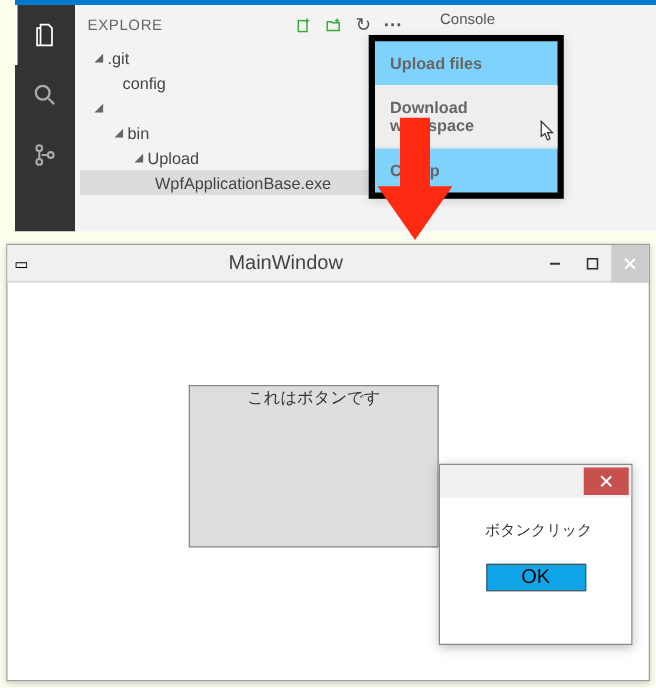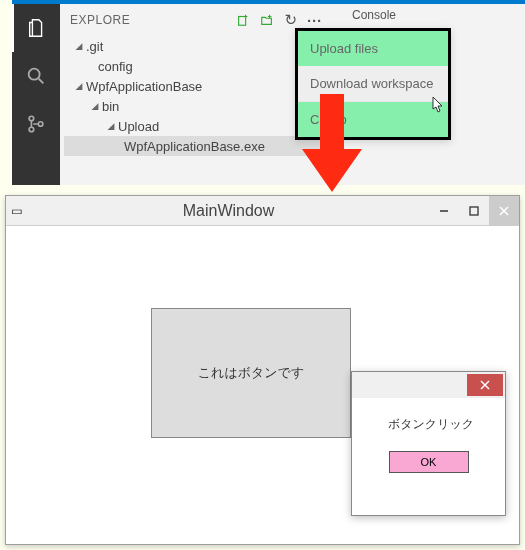--- a/index.html
+++ b/index.html
@@ -13,43 +13,43 @@
 .activity .aitem.active { color: #fff; border-left: 2px solid #fff; }
 .explorer { position: absolute; left: 48px; top: 4px; width: 272px; height: 181px; background: #f3f3f3; font-size: 12px; color: #555; }
 .exp-head { display: flex; align-items: center; height: 32px; padding: 0 10px; }
 .exp-title { flex: 1; text-transform: uppercase; letter-spacing: 0.5px; color: #666; }
 .exp-icons { display: flex; gap: 10px; align-items: center; color: #555; }
 .tree { padding: 0 4px; }
 .tree .row { display: flex; align-items: center; height: 20px; padding-left: var(--indent,10px); cursor: pointer; }
 .tree .chev { width: 10px; text-align: center; font-size: 9px; color: #666; margin-right: 2px; }
 .tree .lbl { color: #444; font-size: 13px; }
 .tree .row.sel { background: #dcdcdc; }
-.dropdown { position: absolute; left: 283px; top: 28px; width: 156px; background: #86efac; border: 3px solid #000000; box-shadow: 0 2px 8px rgba(0,0,0,.15); font-size: 13px; color: #666; }
+.dropdown { position: absolute; left: 283px; top: 28px; width: 156px; background: #7dd3fc; border: 5px solid #000000; box-shadow: 0 2px 8px rgba(0,0,0,.15); font-size: 13px; color: #666; font-weight: bold; }
 .dropdown .ditem { padding: 10px 12px; }
 .dropdown .ditem.hover { background: #eee; }
 .dropdown .sep { border-top: 1px solid #e5e5e5; margin: 0; }
 .console-lbl { position: absolute; left: 340px; top: 8px; font-size: 12px; color: #555; }
 .arrow { position: absolute; left: 302px; top: 94px; width: 60px; height: 98px; }
 .cursor { position: absolute; left: 418px; top: 96px; font-size: 13px; }
 
 
 .appwin { position: absolute; left: 5px; top: 195px; width: 515px; height: 350px; background: #fff; border: 1px solid #9e9e9e; box-shadow: 0 2px 6px rgba(0,0,0,.2); }
 .titlebar { height: 30px; background: #f0f0f0; display: flex; align-items: center; border-bottom: 1px solid #d0d0d0; }
 .titleicon { width: 22px; text-align: center; font-size: 12px; }
 .titletext { flex: 1; text-align: center; font-size: 16px; color: #444; }
 .winbtns { display: flex; }
 .winbtn { width: 30px; height: 30px; display: flex; align-items: center; justify-content: center; color: #333; font-size: 13px; }
 .winbtn.close { background: #ccc; color: #fff; }
-.bigbtn { position: absolute; left: 145px; top: 112px; width: 200px; height: 130px; background: #ddd; border: 1px solid #888; display: flex; align-items: center; justify-content: center; font-size: 13px; color: #333; }
+.bigbtn { position: absolute; left: 145px; top: 112px; width: 200px; height: 130px; background: #ddd; border: 1px solid #888; display: flex; align-items: flex-start; justify-content: center; font-size: 13px; color: #333; }
 .dialog { position: absolute; left: 345px; top: 175px; width: 155px; height: 145px; background: #fff; border: 1px solid #888; box-shadow: 0 2px 8px rgba(0,0,0,.25); }
 .dlg-tb { height: 26px; background: #f0f0f0; display: flex; justify-content: flex-end; }
 .dlg-close { width: 36px; height: 22px; background: #c8504f; color: #fff; display: flex; align-items: center; justify-content: center; font-size: 12px; margin: 2px 2px 0 0; }
 .dlg-body { padding: 18px 12px 10px; font-size: 12px; color: #333; margin-left: 24px; }
 .dlg-ft { display: flex; justify-content: center; padding: 8px 0 12px; }
-.okbtn { width: 80px; height: 22px; border: 1px solid #555; background: #f9a8d4; font-size: 11px; }
+.okbtn { width: 80px; height: 22px; border: 1px solid #555; background: #0ea5e9; font-size: 16px; }
 svg { display: block; }
 </style>
 </head>
 <body>
 
 <div class="editor">
   <div class="blue-bar"></div>
 
   <div class="activity">
     <div class="aitem active">
@@ -96,21 +96,20 @@
     <div class="tree">
       <div class="row" style="--indent:10px">
           <span class="chev">◢</span>
           <span class="lbl">.git</span>
         </div>
       <div class="row" style="--indent:34px">
           <span class="lbl">config</span>
         </div>
       <div class="row" style="--indent:10px">
           <span class="chev">◢</span>
-          <span class="lbl">WpfApplicationBase</span>
         </div>
       <div class="row" style="--indent:26px">
           <span class="chev">◢</span>
           <span class="lbl">bin</span>
         </div>
       <div class="row" style="--indent:42px">
           <span class="chev">◢</span>
           <span class="lbl">Upload</span>
         </div>
       <div class="row sel" style="--indent:60px">

